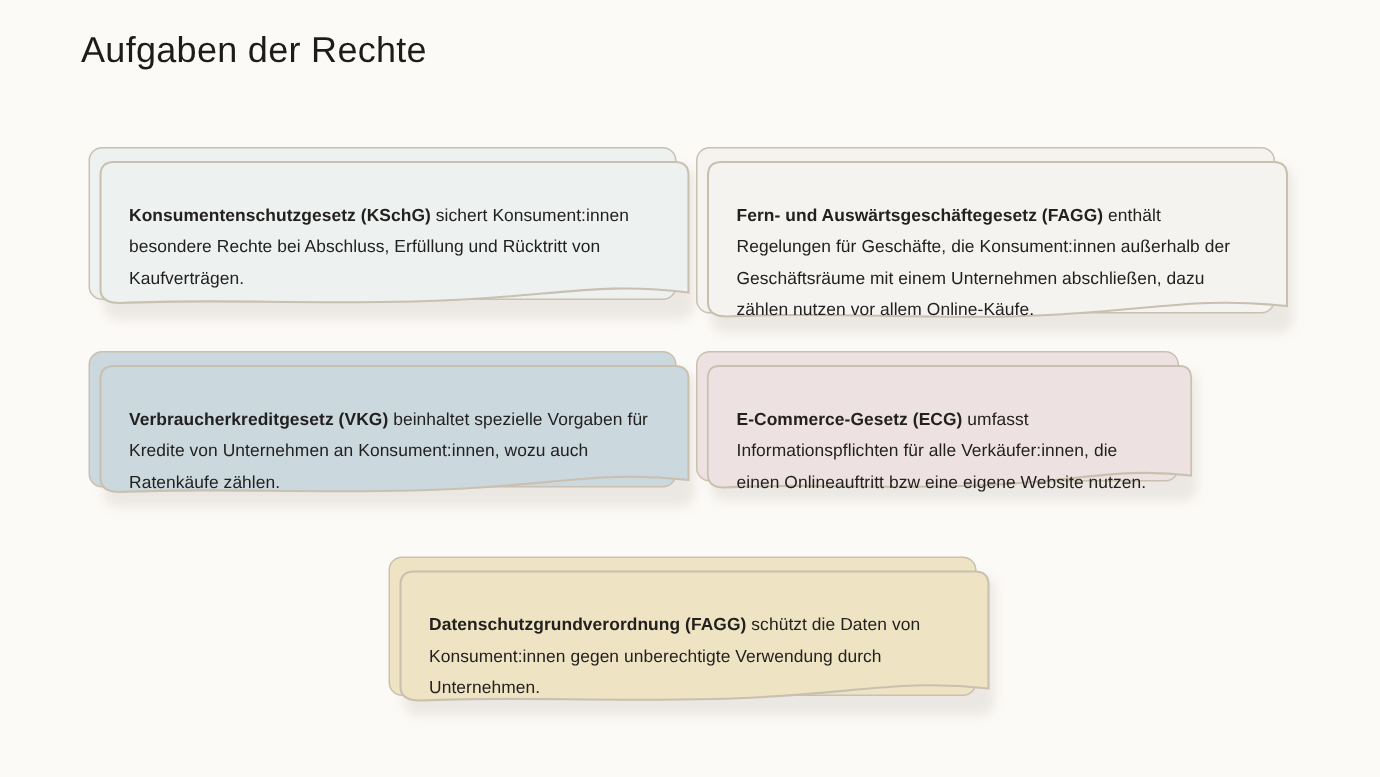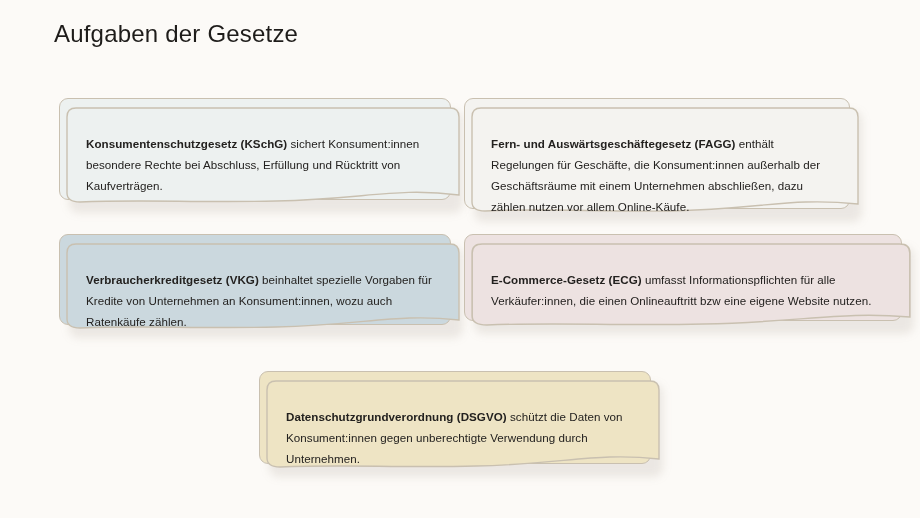--- a/index.html
+++ b/index.html
@@ -89,27 +89,27 @@
   }
 
   .card-text .term {
     font-weight: 700;
   }
 
   
   #card-kschg  { left: 66px;  top: 107px; width: 394px; height: 103px; }
   #card-fagg   { left: 471px; top: 107px; width: 388px; height: 112px; }
   #card-vkg    { left: 66px;  top: 243px; width: 394px; height: 92px; padding-left: 43px;  }
-  #card-ecg    { left: 471px; top: 243px; width: 440px; height: 88px;  }
+  #card-ecg    { left: 471px; top: 243px; width: 324px; height: 88px;  }
   #card-dsgvo  { left: 266px; top: 380px; width: 394px; height: 94px;  }
 </style>
 </head>
 <body style="background: rgb(252, 250, 247);">
 
-<h1 id="page-title">Aufgaben der Gesetze</h1>
+<h1 id="page-title">Aufgaben der Rechte</h1>
 
 <div id="card-board">
 
   <div class="card" id="card-kschg" style="background: transparent;">
     <div class="card-shadow"></div>
     <div class="card-backsheet" style="background: rgb(237, 241, 240);"></div>
     <div class="card-front">
       <svg viewBox="0 0 394 103" preserveAspectRatio="none">
         <path d="M1,10 Q1,1 10,1 L384,1 Q393,1 393,10 L393,88
                  C330,80 300,92 210,94
@@ -166,16 +166,16 @@
     <div class="card-shadow"></div>
     <div class="card-backsheet" style="background: rgb(238, 228, 196);"></div>
     <div class="card-front">
       <svg viewBox="0 0 394 94" preserveAspectRatio="none">
         <path d="M1,10 Q1,1 10,1 L384,1 Q393,1 393,10 L393,79
                  C330,72 300,84 210,86
                  C130,88 80,84 14,87
                  Q1,87 1,78 Z" fill="#EEE4C4" stroke="#C9C0B0" stroke-width="1.4"></path>
       </svg>
     </div>
-    <div class="card-text"><span class="term">Datenschutzgrundverordnung (DSGVO)</span><span> schützt die Daten von Konsument:innen gegen unberechtigte Verwendung durch Unternehmen.</span></div>
+    <div class="card-text"><span class="term">Datenschutzgrundverordnung (FAGG)</span><span> schützt die Daten von Konsument:innen gegen unberechtigte Verwendung durch Unternehmen.</span></div>
   </div>
 
 </div>
 
 </body></html>

